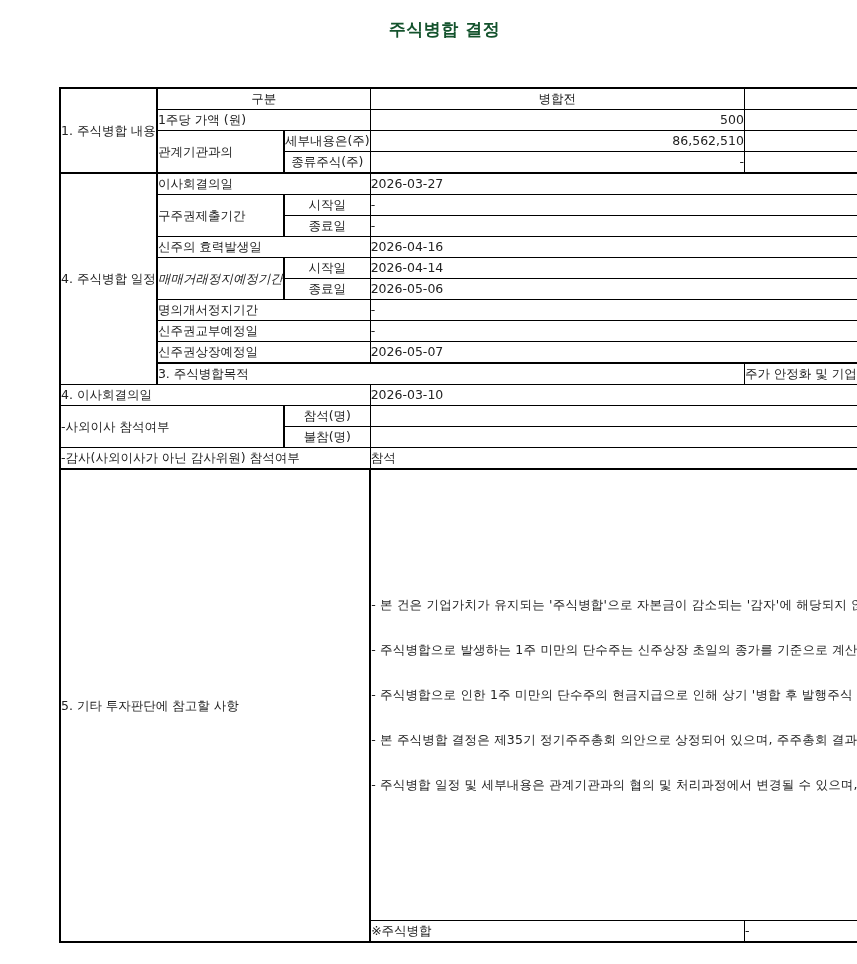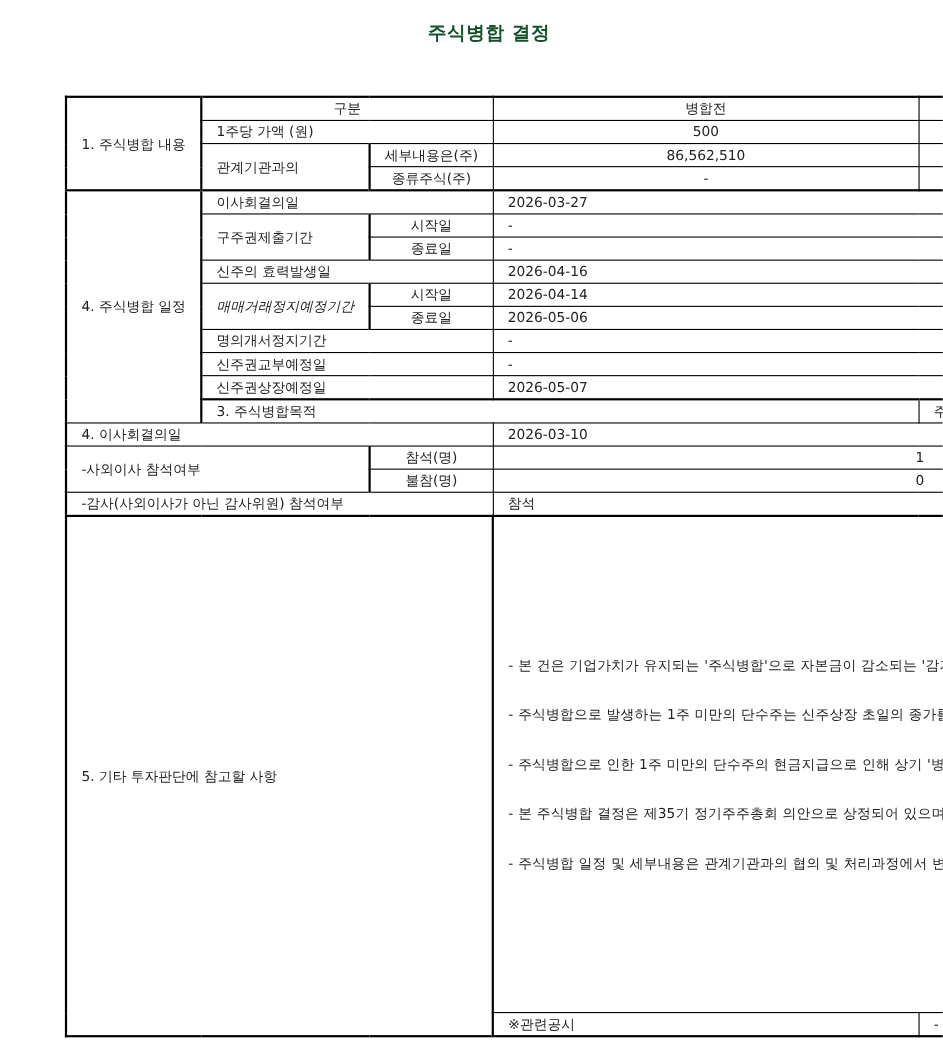--- a/index.html
+++ b/index.html
@@ -1,21 +1,21 @@
 <!DOCTYPE html>
 <html><head>
 <meta charset="utf-8">
 <style>
   html, body { margin: 0; padding: 0; background: #ffffff; }
   body { width: 857px; height: 964px; position: relative; font-family: "DejaVu Sans", "Liberation Sans", sans-serif; color: #222; }
   .title { position: absolute; top: 18px; left: 0; width: 857px; text-align: center; font-size: 17px; font-weight: bold; color: #14532d; letter-spacing: 0.5px; padding-left: 16px; }
   table.disc { position: absolute; left: 59px; top: 87px; border-collapse: collapse; table-layout: fixed; border: 2px solid #000; font-size: 12.5px; }
-  table.disc td { border: 1px solid #000; padding: 0 13px; height: 20px; line-height: 20px; white-space: nowrap; overflow: hidden; vertical-align: middle; }
+  table.disc td { border: 1px solid #000; padding: 0 0; height: 20px; line-height: 20px; white-space: nowrap; overflow: hidden; vertical-align: middle; }
   td.c { text-align: center; }
-  td.r { text-align: center; }
+  td.r { text-align: right; }
   td.l { text-align: left; }
   td.br { border-right: 2px solid #000 !important; }
   td.bt { border-top: 2px solid #000 !important; }
   td.tall { height: 26px; line-height: 26px; }
   td.wrap2 { white-space: normal; line-height: 21px; vertical-align: middle; }
   td.notes { white-space: normal; vertical-align: top; padding: 0 3px; line-height: 25px; font-size: 12.5px; letter-spacing: 0.2px; }
   .note-p { margin: 0; }
   .note-gap { height: 25px; }
 </style>
 </head>
@@ -129,17 +129,17 @@
         <p class="note-p">- 주식병합으로 발생하는 1주 미만의 단수주는 신주상장 초일의 종가를 기준으로 계산하여 현금 지급 예정입니다.</p>
         <div class="note-gap"></div>
         <p class="note-p">- 주식병합으로 인한 1주 미만의 단수주의 현금지급으로 인해 상기 '병합 후 발행주식 총수'는 변경될 수 있습니다.</p>
         <div class="note-gap"></div>
         <p class="note-p">- 본 주식병합 결정은 제35기 정기주주총회 의안으로 상정되어 있으며, 주주총회 결과에 따라 변경될 수 있습니다.</p>
         <div class="note-gap"></div>
         <p class="note-p">- 주식병합 일정 및 세부내용은 관계기관과의 협의 및 처리과정에서 변경될 수 있으며,기타 세부사항 등은 대표이사에게 일임합니다.</p>
       </td>
     </tr>
     <tr>
-      <td class="l">※관련공시</td>
+      <td class="l">※주식병합</td>
       <td class="l">-</td>
     </tr>
   </tbody>
 </table>
 
 </body></html>

